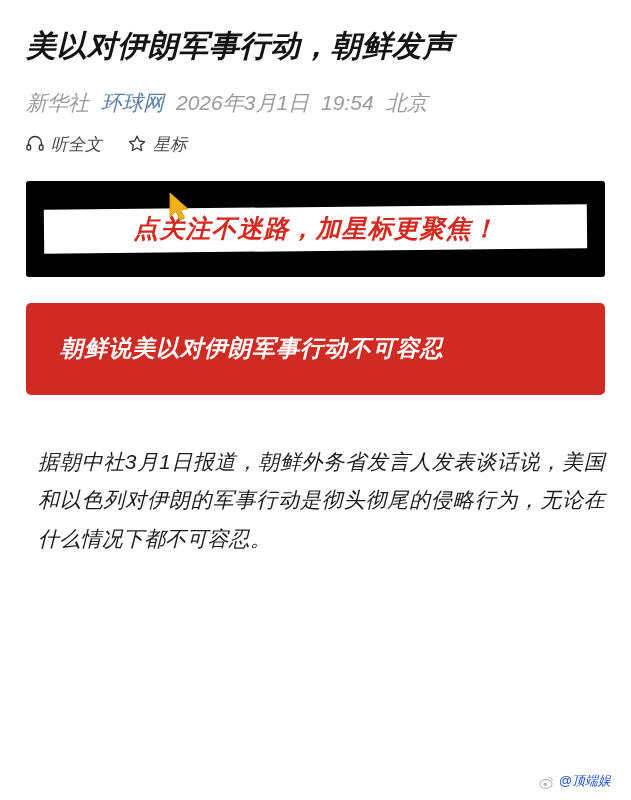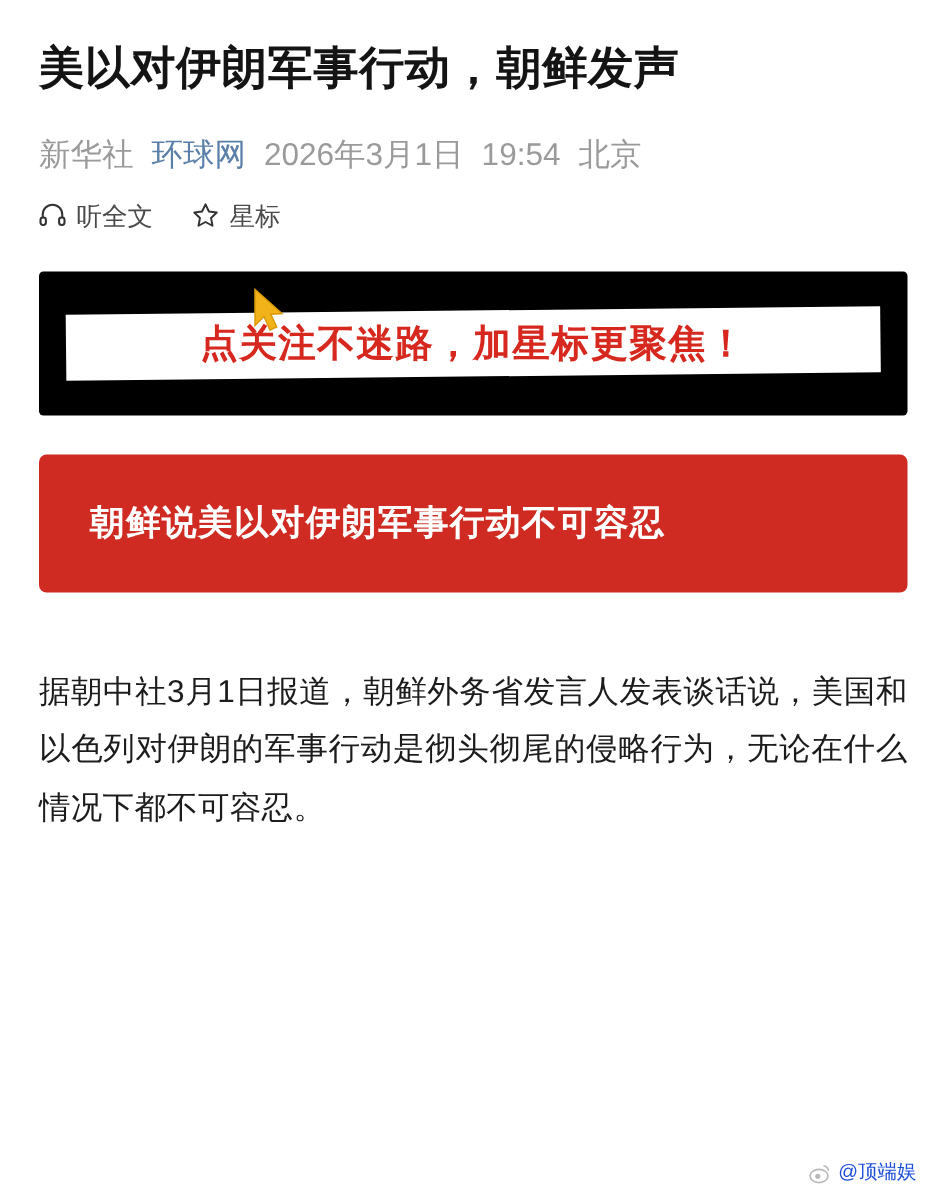--- a/index.html
+++ b/index.html
@@ -14,20 +14,21 @@
     color: #1a1a1a;
     overflow: hidden;
     position: relative;
   }
   .page {
     padding: 22px 26px 0 26px;
     box-sizing: border-box;
     width: 631px;
     height: 800px;
     position: relative;
+    font-style: italic;
   }
   .article-title {
     font-size: 30px;
     font-weight: 700;
     line-height: 1.35;
     letter-spacing: 0.5px;
     color: #141414;
     margin: 4px 0 22px 0;
   }
   .meta-row {
@@ -118,21 +119,21 @@
     font-size: 23px;
     font-weight: 700;
     letter-spacing: 1px;
     line-height: 1.4;
   }
 
   .body-text p {
     font-size: 21px;
     line-height: 1.85;
     color: #1c1c1c;
-    margin: 0 0 24px 0;
+    margin: 0 0 24px 12px;
     text-align: justify;
     letter-spacing: 0.2px;
   }
 
   .watermark {
     position: absolute;
     right: 20px;
     bottom: 10px;
     display: flex;
     align-items: flex-end;

